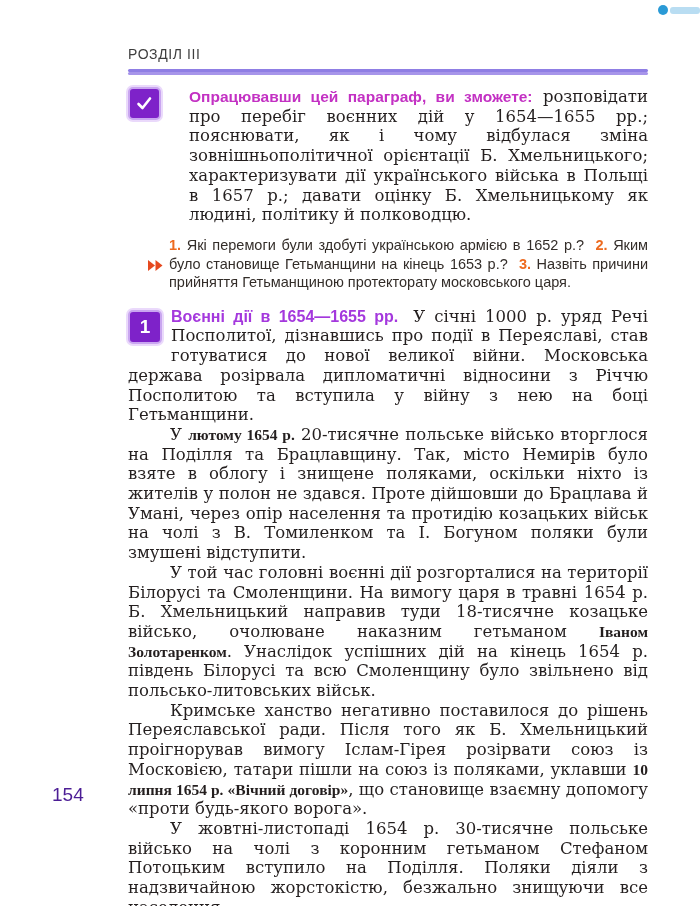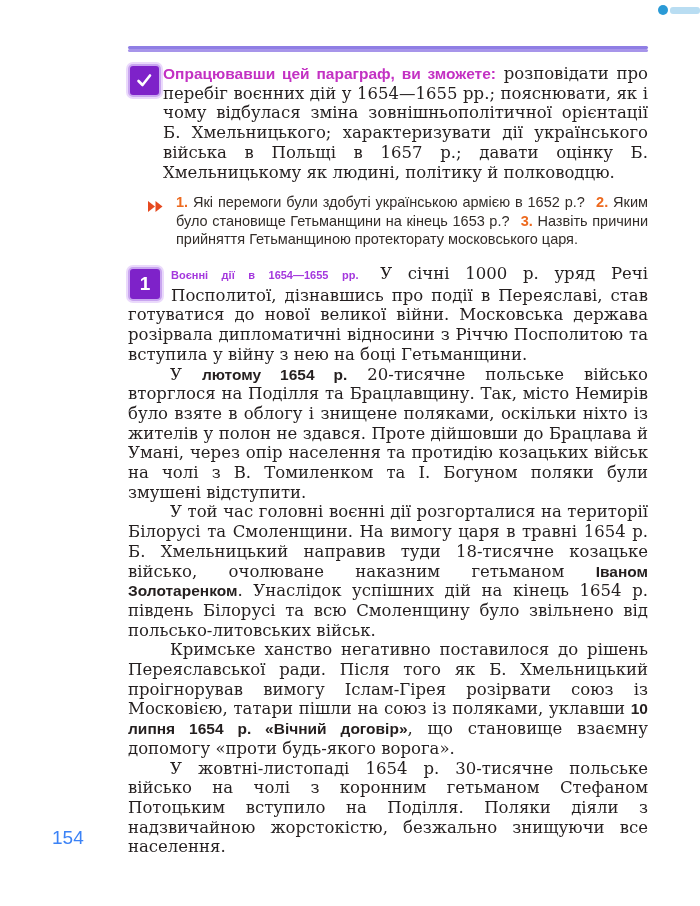--- a/index.html
+++ b/index.html
@@ -16,36 +16,36 @@
   }
   .rule { height:3px; background:#8f7ee4; border-radius:2px; }
   .rule.light { background:#a795ea; }
 
   .para-title {
     font-family:"Liberation Sans", sans-serif; font-weight:bold;
     font-size:20px; color:#bc31d2; letter-spacing:.2px;
     margin:14px 0 12px 0;
   }
 
-  .objectives { display:flex; gap:2px; margin-top:12px; }
+  .objectives { display:flex; gap:28px; margin-top:12px; }
   .sq-badge {
     flex:0 0 auto; width:33px; height:33px; box-sizing:border-box;
     background:#7e22c9; border:2px solid #c9a6f0; border-radius:5px;
     box-shadow:0 0 0 2px #ead9fb;
     display:flex; align-items:center; justify-content:center;
   }
   .obj-text {
     font-size:16px; line-height:19.5px; text-align:justify; color:#241f1f;
   }
   .obj-lead {
     font-family:"Liberation Sans", sans-serif; font-weight:bold;
     color:#c331c3; font-size:15.5px;
   }
 
-  .questions { display:flex; gap:13px; margin:11px 0 0 20px; }
+  .questions { display:flex; gap:6px; margin:11px 0 0 20px;align-items:center; }
   .q-icon { flex:0 0 auto; margin-top:4px; }
   .q-flow {
     font-family:"Liberation Sans", sans-serif; font-size:14.5px;
     line-height:18.6px; color:#332d29; text-align:justify;
   }
   .q-num { color:#ed6a1f; font-weight:bold; }
 
   .section { margin-top:15px; }
   .body-para {
     margin:0; font-size:16.5px; line-height:19.7px;
@@ -56,49 +56,50 @@
     float:left; width:34px; height:34px; box-sizing:border-box;
     background:#7e22c9; border:2px solid #c9a6f0; border-radius:5px;
     box-shadow:0 0 0 2px #ead9fb;
     color:#ffffff; font-family:"Liberation Sans", sans-serif;
     font-weight:bold; font-size:19px;
     display:flex; align-items:center; justify-content:center;
     margin:3px 9px 3px 0;
   }
   .section-heading {
     font-family:"Liberation Sans", sans-serif; font-weight:bold;
-    font-size:11px; color:#a438dd; margin-right:6px;
+    font-size:16px; color:#a438dd; margin-right:6px;
   }
   .b {
-    font-family:Liberation Sans, sans-serif; font-weight:bold;
+    font-family:Liberation Serif, serif; font-weight:bold;
     font-size:15.5px; color:#241f1f;
   }
   .q-body { margin-right:4px; }
 
   .page-number {
-    position:absolute; left:52px; top:827px;
-    font-family:"Liberation Sans", sans-serif; font-size:19px; color:#3b82f6;
+    position:absolute; left:52px; top:784px;
+    font-family:"Liberation Sans", sans-serif; font-size:19px; color:#4c1d95;
   }
 
   .watermark { position:absolute; right:0; top:5px; display:flex; align-items:center; gap:2px; }
   .wm-circle { width:10px; height:10px; border-radius:50%; background:#2a9ad6;
     color:#fff; font-family:"Liberation Sans",sans-serif; font-size:7px;
     display:flex; align-items:center; justify-content:center; }
   .wm-bar { width:30px; height:7px; border-radius:3px; background:#b9ddf2; }
 </style>
 </head>
 <body>
 
 <div class="watermark">
   <span class="wm-circle"></span>
   <span class="wm-bar"></span>
 </div>
 
 <div class="content">
 
+  <div class="chapter-label">РОЗДІЛ III</div>
   <div class="rule"></div>
 
   <div class="rule light"></div>
 
   <div class="objectives">
     <div class="sq-badge">
       <svg width="17" height="15" viewBox="0 0 17 15" aria-hidden="true">
         <polyline points="2.5,8 6.5,12 14,2.5" fill="none" stroke="#ffffff" stroke-width="2.6" stroke-linecap="round" stroke-linejoin="round"></polyline>
       </svg>
     </div>

